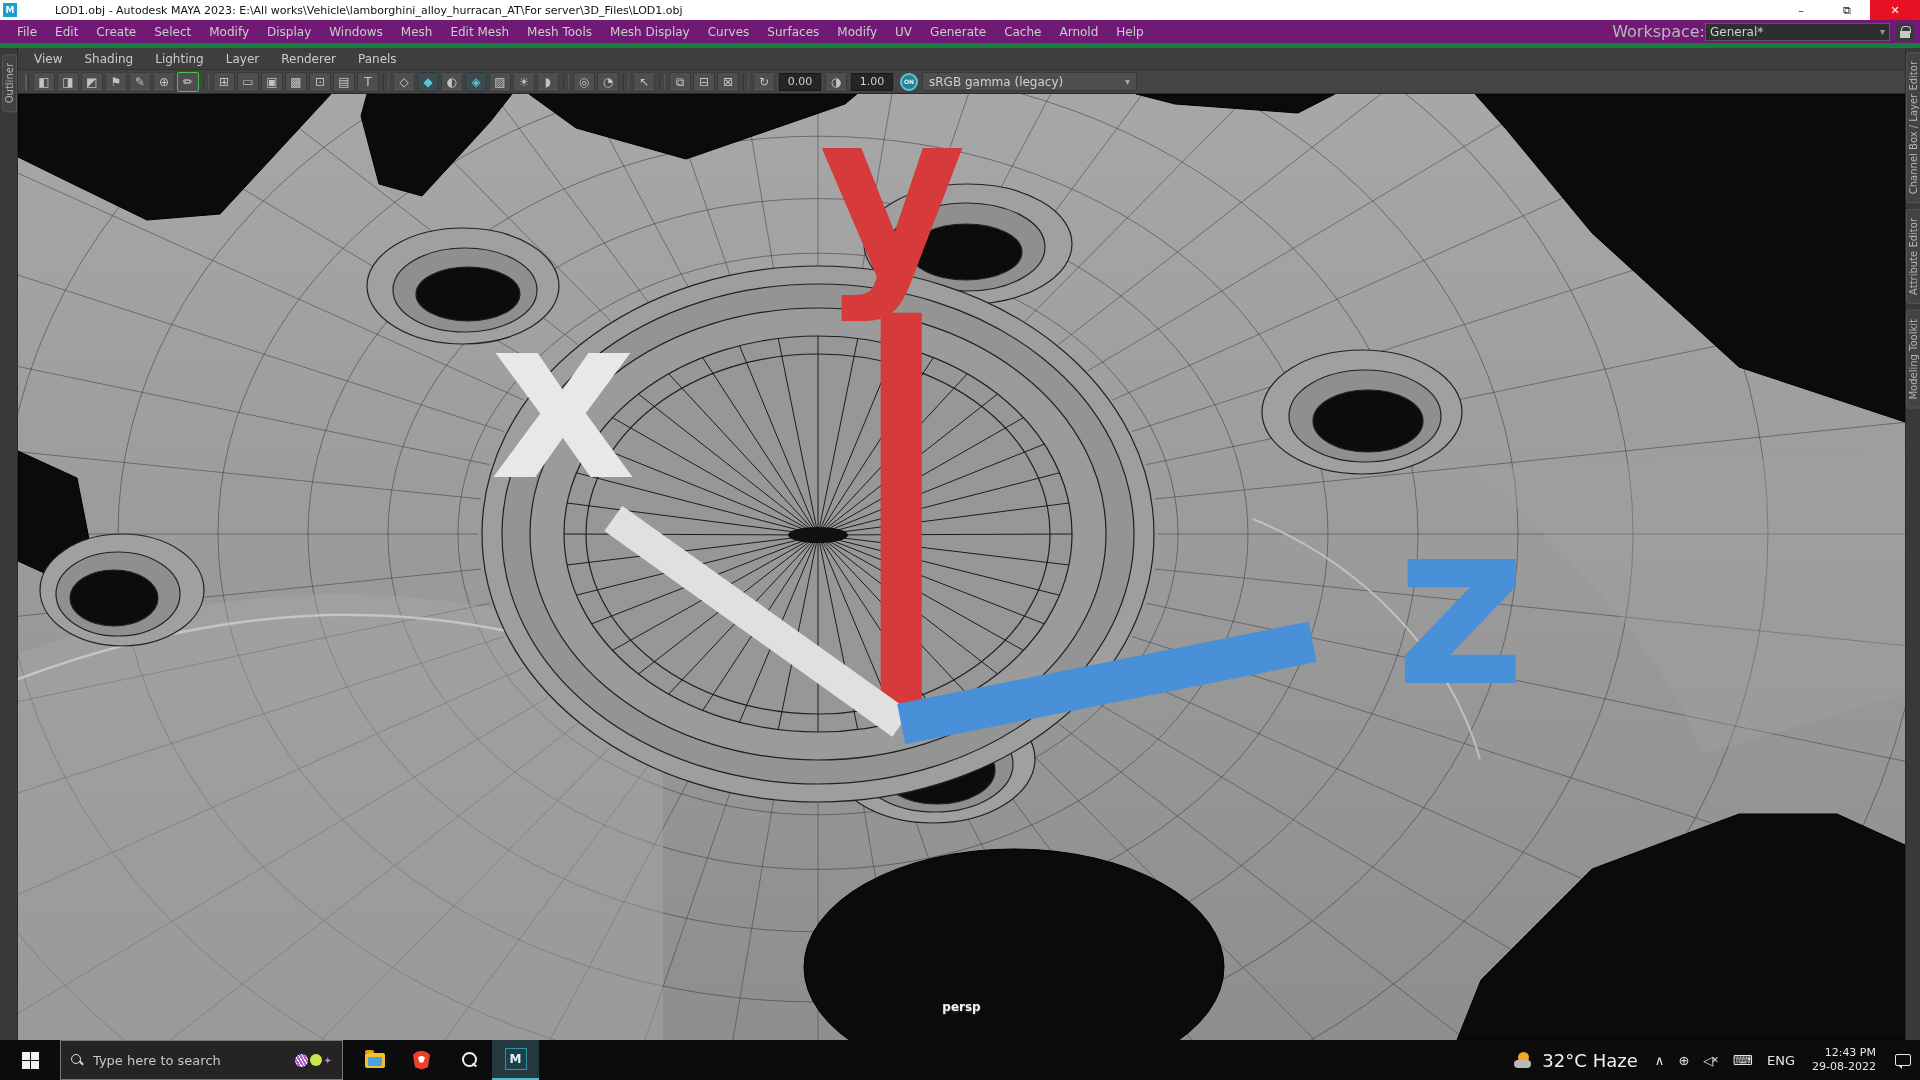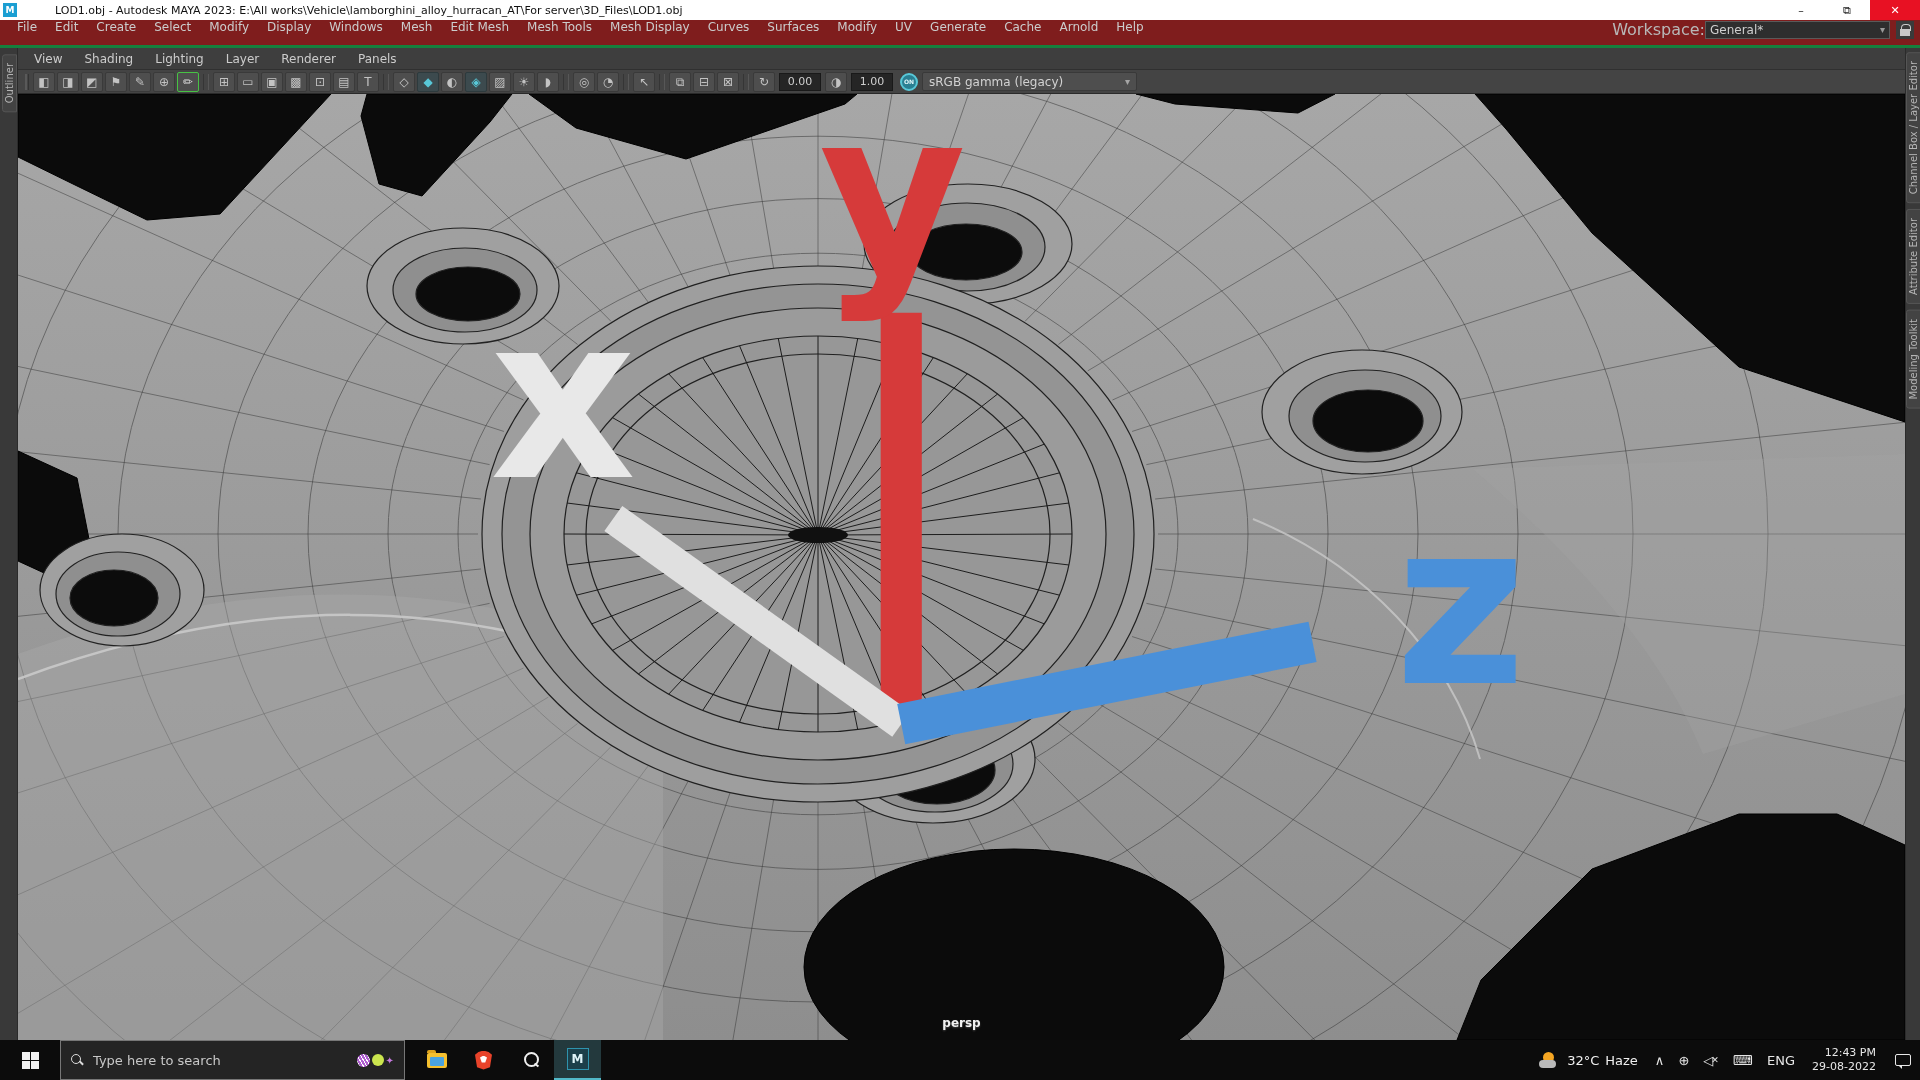--- a/index.html
+++ b/index.html
@@ -11,22 +11,22 @@
   .titlebar { height:20px; background:#ffffff; display:flex; align-items:center; flex:0 0 20px; }
   .maya-badge { width:14px; height:14px; margin:0 5px 0 3px; background:#1b9ed2; color:#fff;
                 font-size:9px; font-weight:bold; display:flex; align-items:center; justify-content:center; }
   .title-text { font-size:11px; color:#111; white-space:nowrap;margin-left:33px; }
   .win-controls { margin-left:auto; display:flex; height:100%; }
   .win-btn { width:46px; height:100%; display:flex; align-items:center; justify-content:center;
              font-size:11px; color:#222; }
   .win-btn.close { background:#e81123; color:#fff; width:50px; }
 
   
-  .menubar { height:28px; background:#7f1d1d; display:flex; align-items:flex-start; flex:0 0 28px;
-             border-bottom:3px solid #15803d; }
+  .menubar { height:28px; background:#701a75; display:flex; align-items:center; flex:0 0 28px;
+             border-bottom:5px solid #15803d; }
   .menu-items { display:flex; align-items:center; padding-left:8px; }
   .menu-item { color:#cccccc; font-size:12px; padding:0 9px; cursor:default; white-space:nowrap; }
   .workspace { margin-left:auto; display:flex; align-items:center; padding-right:6px; }
   .ws-label { color:#b8b8b8; font-size:16px; }
   .ws-select { width:185px; height:18px; background:#2e2e2e; border:1px solid #5a5a5a;
                display:flex; align-items:center; color:#cfcfcf; font-size:12px; padding:0 4px; }
   .ws-arrow { margin-left:auto; color:#9a9a9a; font-size:10px; }
   .ws-lock { width:18px; height:18px; margin-left:6px; position:relative; background:#3a3a3a; }
   .ws-lock::before { content:""; position:absolute; left:5px; top:3px; width:8px; height:6px;
                      border:1.5px solid #c9c9c9; border-bottom:none; border-radius:4px 4px 0 0; }
@@ -65,31 +65,31 @@
   .on-toggle { width:18px; height:18px; border-radius:50%; background:#2a7f92; border:2px solid #58c8d8;
                color:#dff6fa; font-size:6px; font-weight:bold; display:inline-flex; align-items:center;
                justify-content:center; margin:0 4px; }
   .cs-select { width:215px; height:19px; background:#4e4e4e; border:1px solid #393939; border-radius:2px;
                display:flex; align-items:center; color:#d2d2d2; font-size:12px; padding:0 6px; }
   .cs-arrow { margin-left:auto; color:#a5a5a5; font-size:10px; }
 
   
   .viewport { flex:1 1 auto; position:relative; min-height:0; background:#9a9a9a; overflow:hidden; }
   .viewport svg { display:block; width:100%; height:100%; }
-  .cam-label { position:absolute; left:50%; bottom:10px; transform:translateX(-50%);
+  .cam-label { position:absolute; left:50%; bottom:26px; transform:translateX(-50%);
                color:#f2f2f2; font-size:12px; font-weight:bold; text-shadow:0 1px 2px #444; }
   .axis-gizmo { position:absolute; left:22px; bottom:28px; width:60px; height:46px; }
   .axis-gizmo text { font-size:11px; font-weight:bold; }
 
   
   .taskbar { height:40px; flex:0 0 40px; background:#0c0c0c; display:flex; align-items:stretch; color:#e8e8e8; }
   .start-btn { width:60px; display:flex; align-items:center; justify-content:center; }
   .win-logo { width:17px; height:17px; display:grid; grid-template-columns:8px 8px; grid-template-rows:8px 8px; gap:1px; }
   .win-logo span { background:#f2f2f2; }
-  .search-box { width:345px; background:#242424; border:1px solid #777; display:flex; align-items:center;
+  .search-box { width:283px; background:#242424; border:1px solid #777; display:flex; align-items:center;
                 padding:0 10px; margin:0; }
   .search-glyph { width:12px; height:12px; position:relative; margin-right:10px; }
   .search-glyph::before { content:""; position:absolute; left:0; top:0; width:8px; height:8px;
                           border:1.5px solid #dcdcdc; border-radius:50%; }
   .search-glyph::after { content:""; position:absolute; left:8px; top:8px; width:5px; height:1.5px;
                          background:#dcdcdc; transform:rotate(45deg); }
   .search-text { font-size:13px; color:#c8c8c8; }
   .search-doodle { margin-left:auto; display:flex; align-items:center; gap:2px; font-size:12px; }
   .doodle-racket { width:13px; height:13px; border-radius:50%; background:#b05fd0;
                    background-image:repeating-linear-gradient(90deg,#fff 0 1px,transparent 1px 3px); transform:rotate(-30deg); }
@@ -111,21 +111,21 @@
                              border:2px solid #f0f0f0; border-radius:50%; }
   .magnifier-glyph::after { content:""; position:absolute; left:11px; top:12px; width:5px; height:2px;
                             background:#f0f0f0; transform:rotate(40deg); }
   .maya-glyph { width:22px; height:22px; background:#1c3f4a; border:1px solid #2e93ad; color:#dff3f8;
                 font-size:12px; font-weight:bold; display:flex; align-items:center; justify-content:center; }
   .tray { margin-left:auto; display:flex; align-items:center; gap:0; }
   .weather { display:flex; align-items:center; gap:6px; padding:0 10px; }
   .weather-icon { position:relative; width:22px; height:16px; }
   .weather-sun { position:absolute; left:4px; top:0; width:11px; height:11px; border-radius:50%; background:#f5a623; }
   .weather-cloud { position:absolute; left:0; bottom:0; width:17px; height:8px; border-radius:8px; background:#b9b9b9; }
-  .tray-text { font-size:13px; color:#f0f0f0; }
+  .tray-text { font-size:18px; color:#f0f0f0; }
   .tray-item { padding:0 7px; font-size:13px; color:#e6e6e6; display:flex; align-items:center; justify-content:center; }
   .kbd-glyph { font-size:14px; }
   .clock { text-align:right; font-size:11px; line-height:14px; padding:0 10px; }
   .notif { width:34px; display:flex; align-items:center; justify-content:center; }
   .notif-glyph { width:16px; height:12px; border:1.5px solid #e8e8e8; border-radius:2px; position:relative; }
   .notif-glyph::after { content:""; position:absolute; left:2px; bottom:-4px; width:0; height:0;
                         border-left:4px solid transparent; border-top:4px solid #e8e8e8; }
   .mute-x { font-size:9px; margin-left:-2px; }
 </style>
 </head>

